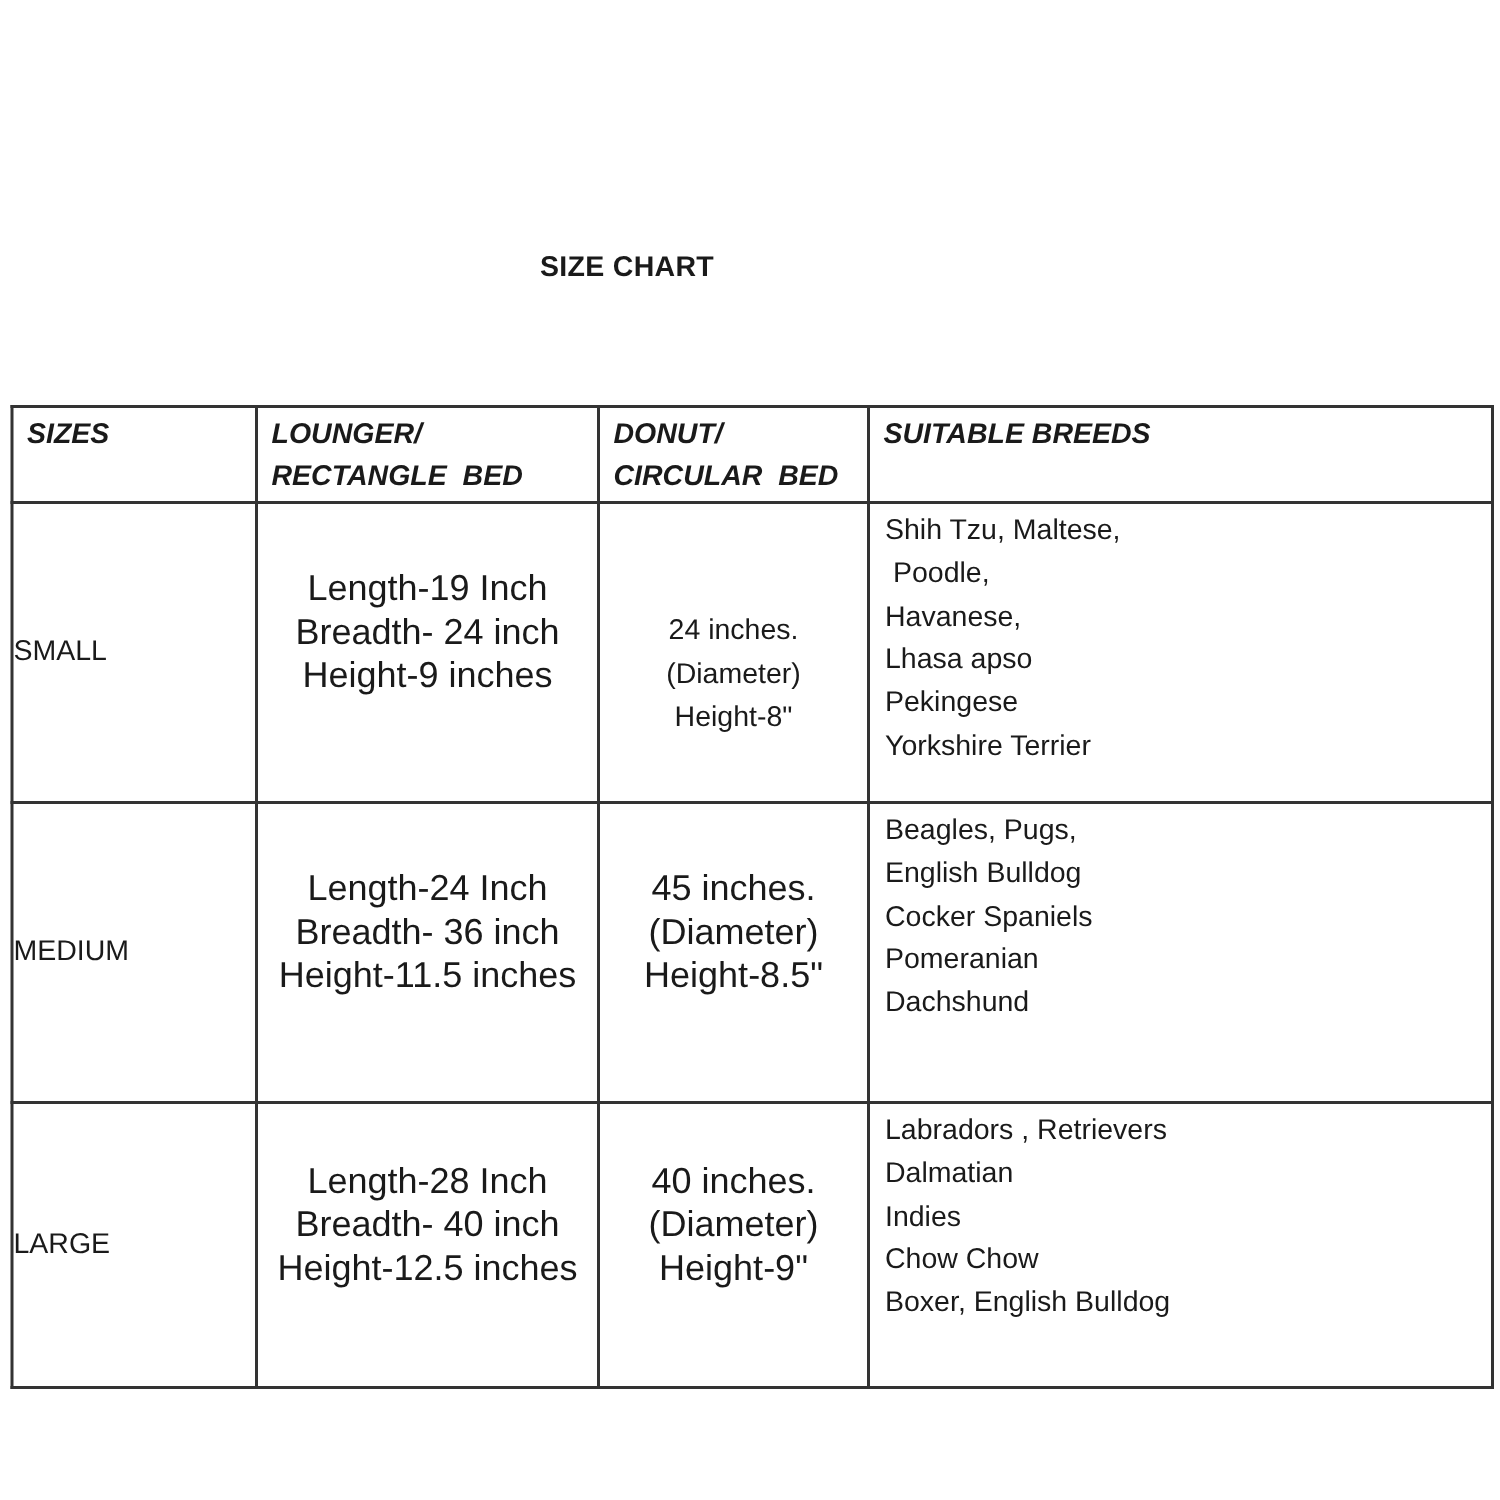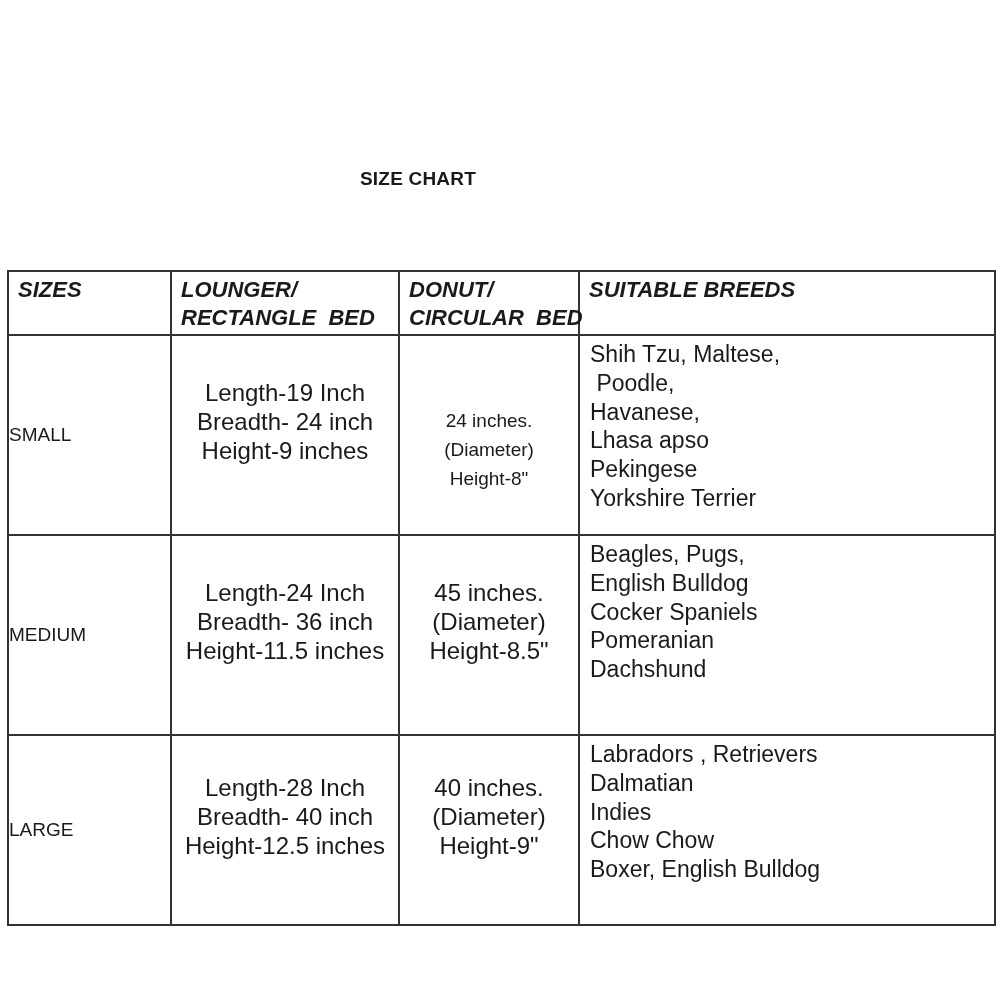--- a/index.html
+++ b/index.html
@@ -5,27 +5,27 @@
   html, body { margin:0; padding:0; background:#ffffff; }
   body { width:1000px; height:1000px; position:relative; overflow:hidden;
          font-family:"Liberation Sans","DejaVu Sans",sans-serif; color:#1a1a1a; }
   .title { position:absolute; top:168px; left:0; width:836px; text-align:center;
            font-weight:bold; font-size:19px; letter-spacing:0.2px; }
   table.sc { position:absolute; left:7px; top:270px; width:987px;
              border-collapse:collapse; table-layout:fixed; }
   table.sc td, table.sc th { border:2px solid #333; padding:0; vertical-align:middle; }
   col.c1 { width:163px; } col.c2 { width:228px; } col.c3 { width:180px; } col.c4 { width:416px; }
   tr.head th { height:58px; vertical-align:top; text-align:left; font-style:italic;
-               font-weight:bold; font-size:22px; line-height:28px; padding:4px 0 0 9px; }
+               font-weight:bold; font-size:19px; line-height:28px; padding:4px 0 0 9px; }
   tr.body td { height:170px; }
   tr.body.r3 td { height:160px; }
   .size { text-align:left; font-weight:normal; font-size:19px; }
   .dims { text-align:center; font-size:24px; line-height:29px; padding-bottom:28px !important; }
   .dims2 { text-align:center; font-size:19px; line-height:29px; padding-top:28px !important; }
-  .breeds { vertical-align:top !important; font-size:23px; line-height:28.8px; padding:4px 0 0 10px !important; }
+  .breeds { vertical-align:top !important; font-size:19px; line-height:28.8px; padding:4px 0 0 10px !important; }
   .line { display:block; white-space:pre; }
 </style>
 </head>
 <body>
 
 <div class="title">SIZE CHART</div>
 
 <table class="sc">
   <colgroup>
       <col class="c1">

